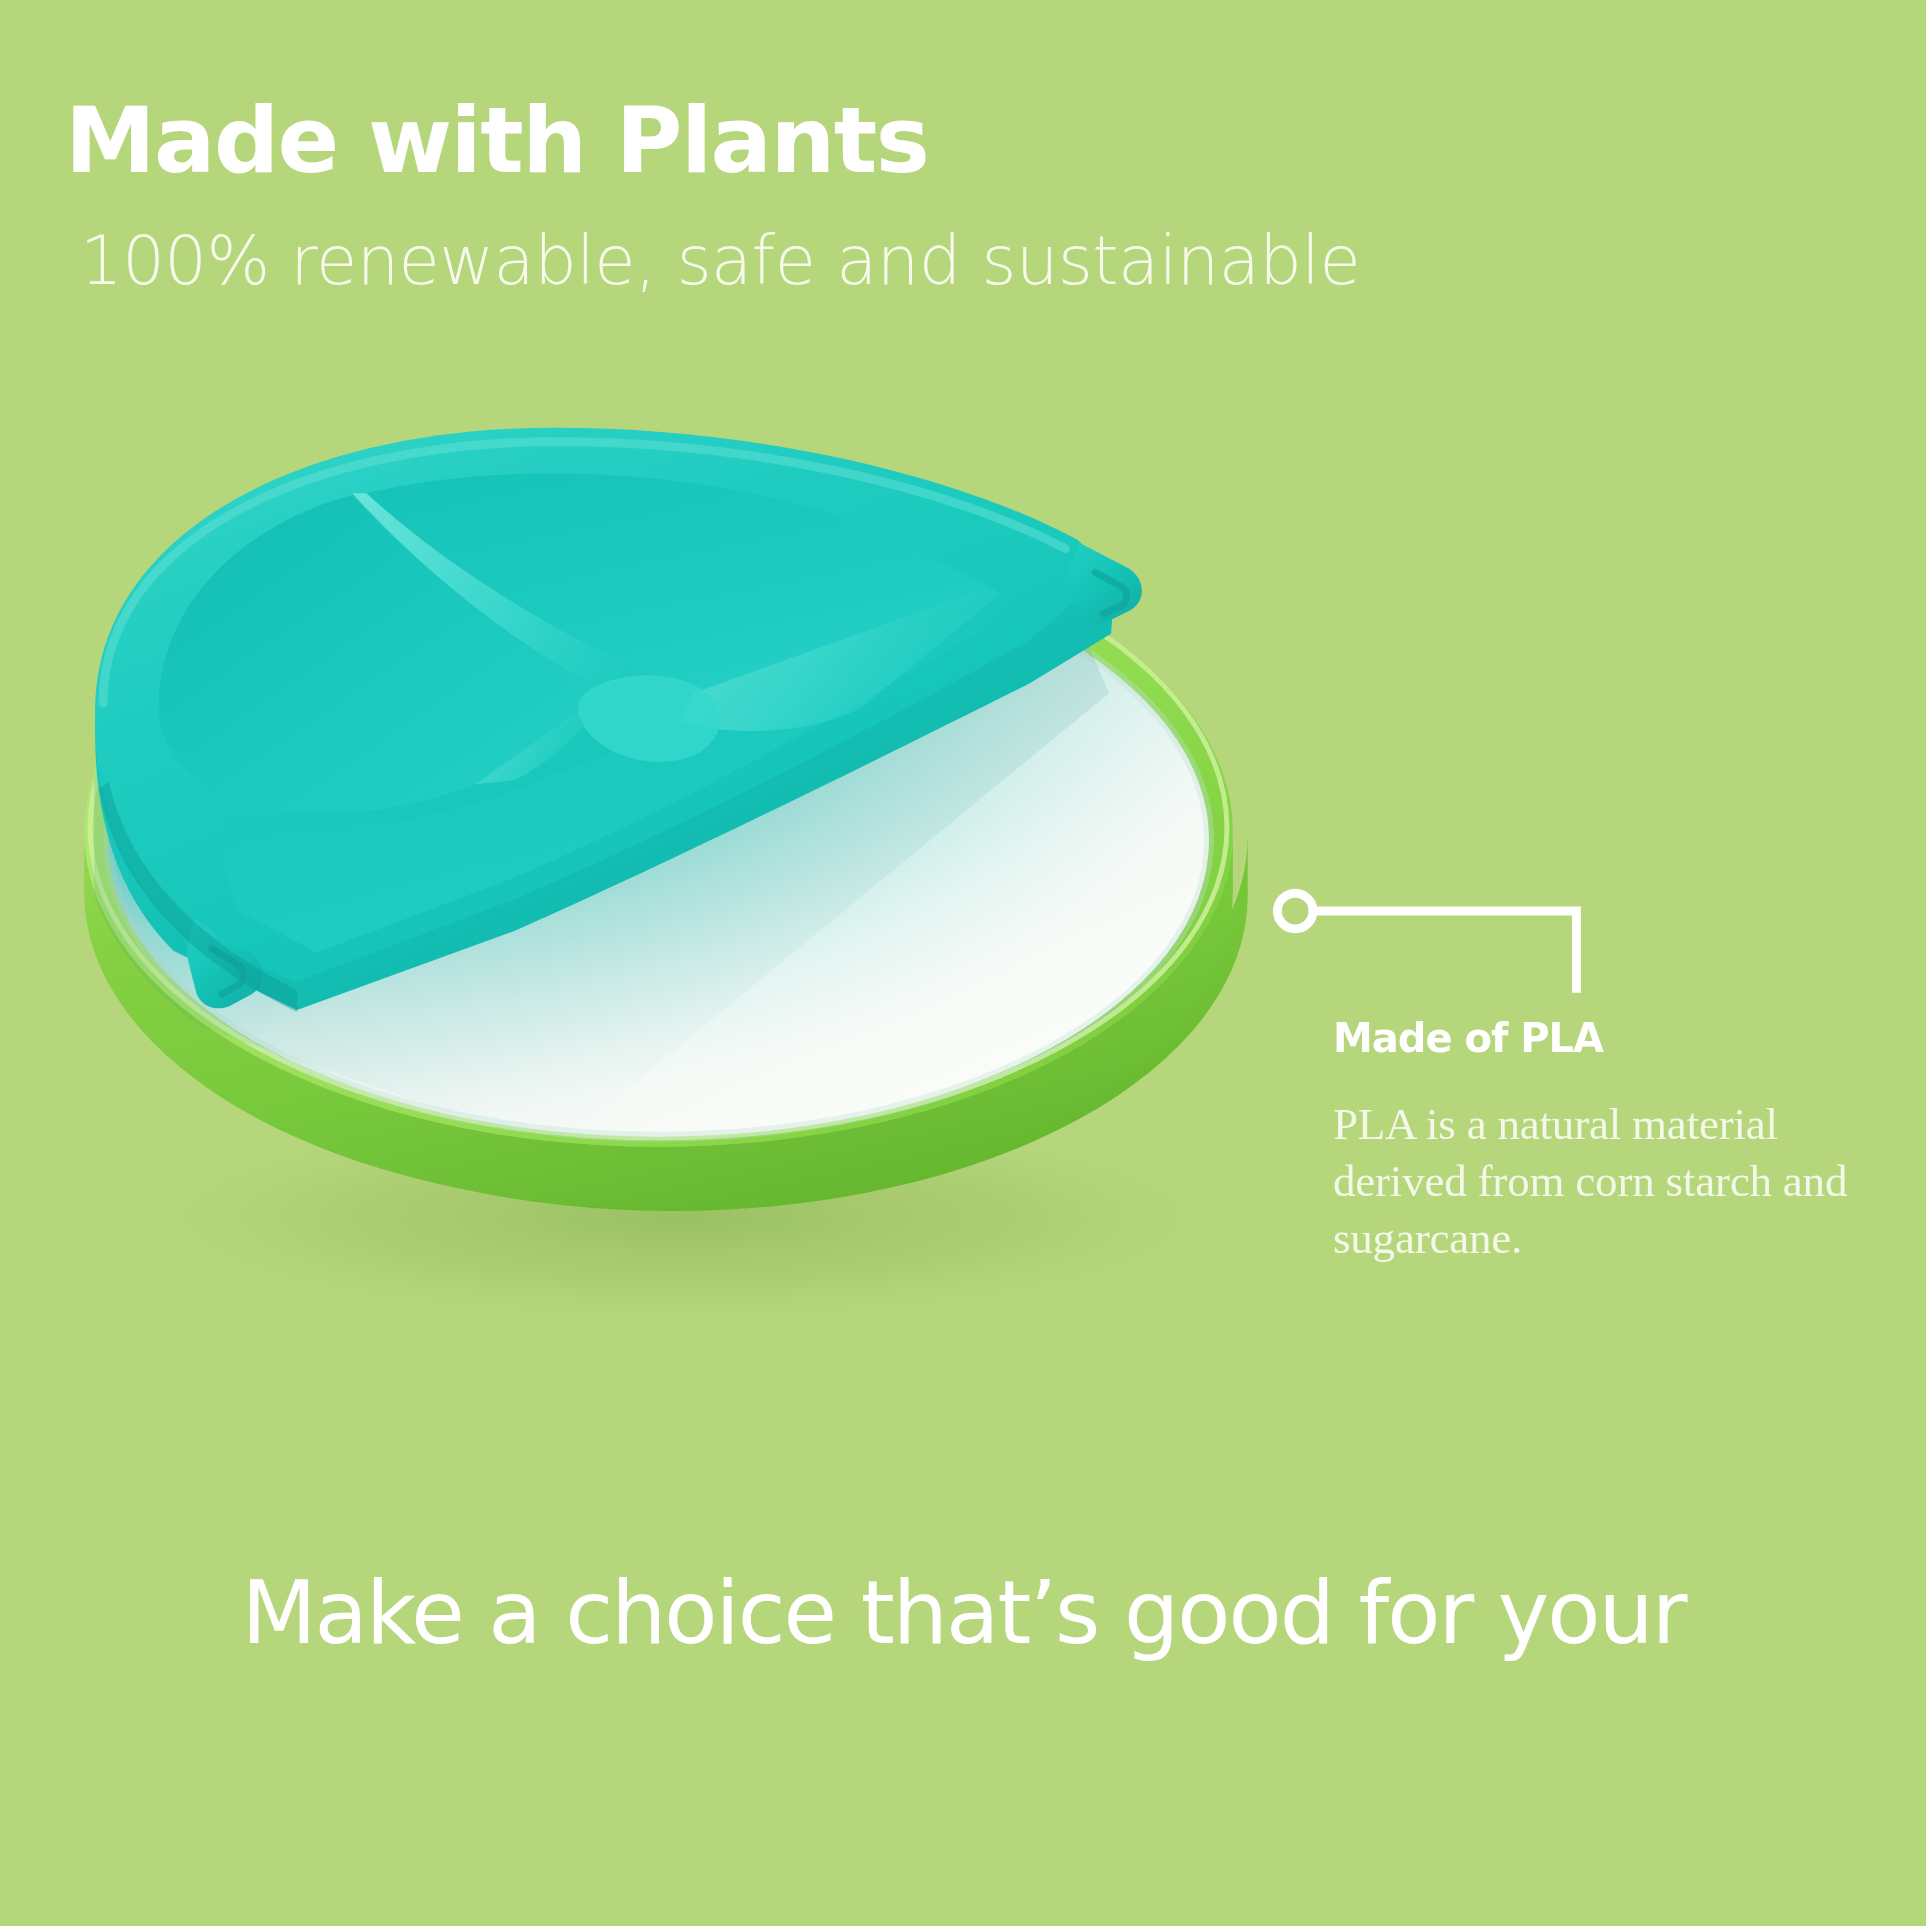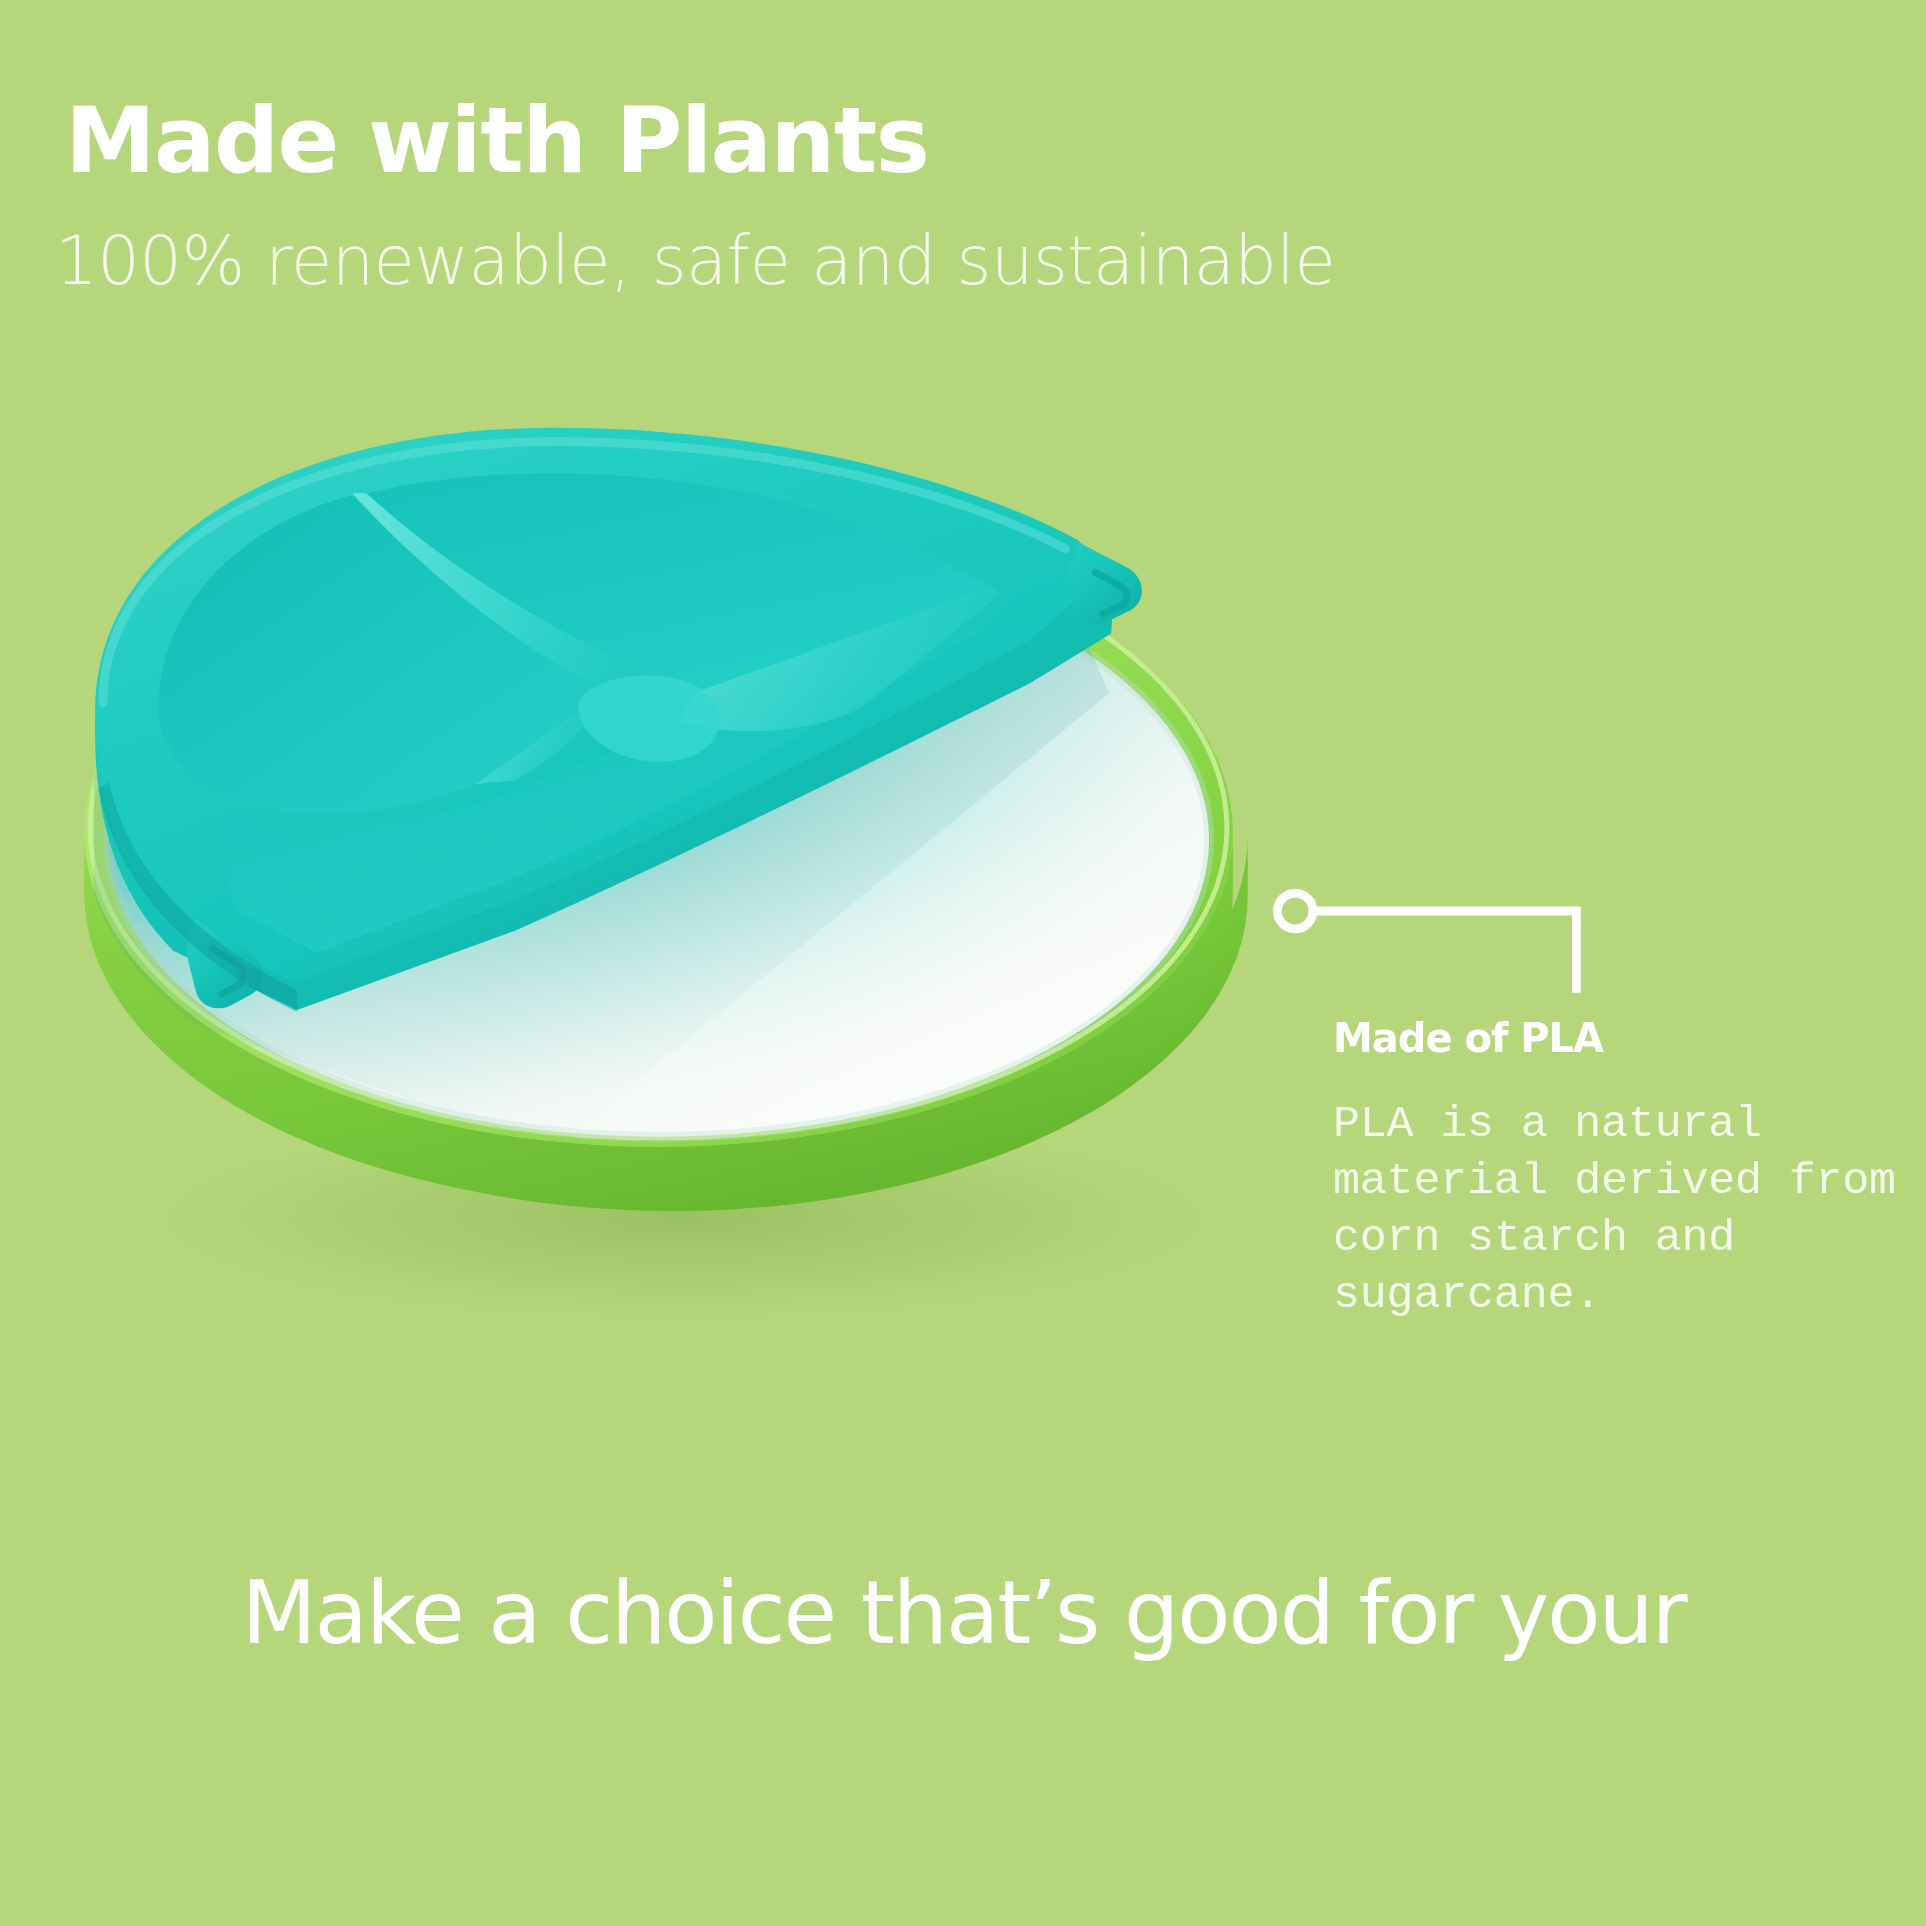--- a/index.html
+++ b/index.html
@@ -27,21 +27,21 @@
     font-weight: 700;
     font-size: 91px;
     line-height: 1.0;
     letter-spacing: -1.5px;
     color: #FFFFFF;
     white-space: nowrap;
   }
 
   .subhead {
     position: absolute;
-    left: 55px;
+    left: 80px;
     top: 228px;
     font-family: "DejaVu Sans", sans-serif;
     font-weight: 300;
     font-size: 67px;
     line-height: 1.0;
     letter-spacing: -0.5px;
     color: #F6F9EC;
     white-space: nowrap;
   }
 
@@ -58,21 +58,21 @@
     font-weight: 700;
     font-size: 40px;
     line-height: 1.0;
     letter-spacing: -1px;
     color: #FFFFFF;
     white-space: nowrap;
   }
 
   .callout-body {
     margin-top: 38px;
-    font-family: Liberation Mono, monospace;
+    font-family: Liberation Serif, serif;
     font-weight: 300;
     font-size: 45px;
     line-height: 57px;
     letter-spacing: -0.2px;
     color: #F4F8E9;
     width: 574px;
   }
 
   
   .tagline {

